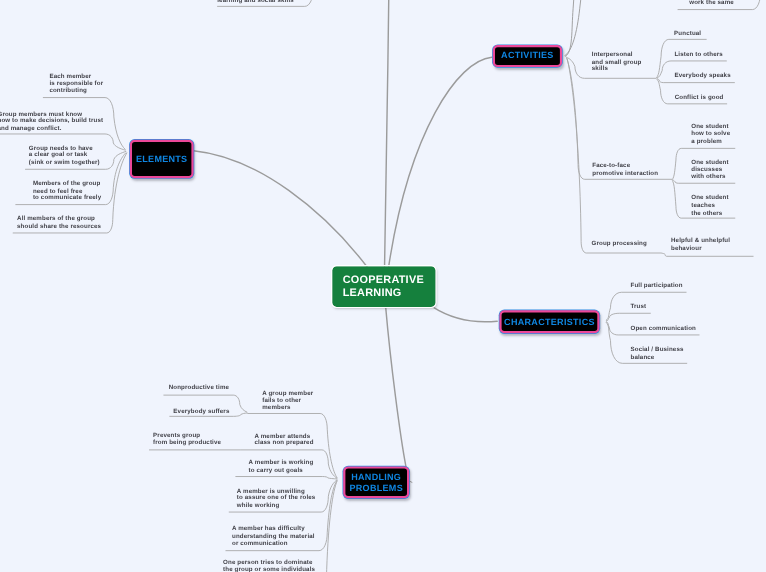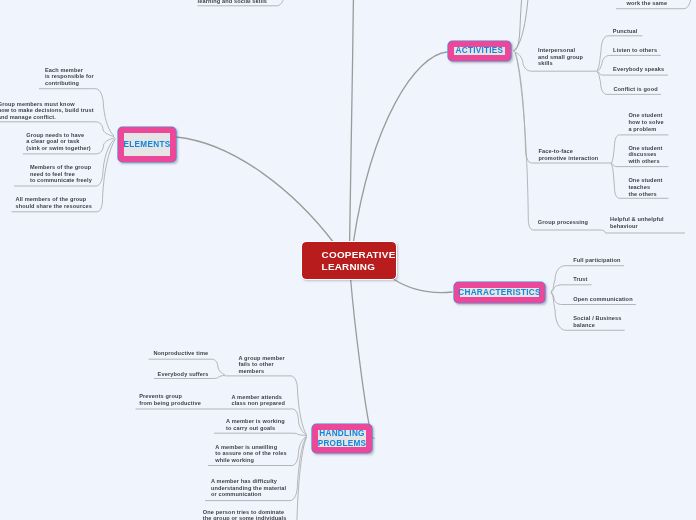--- a/index.html
+++ b/index.html
@@ -10,32 +10,32 @@
     font-family:"Liberation Sans", sans-serif;
     position:relative;
   }
   #map { position:absolute; left:0; top:0; width:696px; height:520px; }
   svg.links { position:absolute; left:0; top:0; width:696px; height:520px; overflow:visible; }
   .leaf {
     position:absolute; color:#3f3f46; font-size:5.6px; line-height:6.6px;
     letter-spacing:0.13px; white-space:pre; font-weight:600;
   }
   .mnode {
-    position:absolute; background:#e5e5e5; border:6px solid #ec4899; border-radius:4.5px;
+    position:absolute; background:#000000; border:2px solid #ec4899; border-radius:4.5px;
     box-shadow:0 0 0 0.6px #2c8ce2, 1.2px 1.8px 2.2px rgba(60,60,70,0.32);
     color:#0f86e2; font-weight:bold; font-size:8.2px; letter-spacing:0.28px;
     display:flex; align-items:center; justify-content:center; text-align:center;
     line-height:9.6px; white-space:pre;
   }
   .root {
-    position:absolute; background:#b91c1c; border-radius:4px; color:#ffffff;
+    position:absolute; background:#15803d; border-radius:4px; color:#ffffff;
     outline:1.5px solid #ffffff;
     font-weight:bold; font-size:9.9px; letter-spacing:0.25px; line-height:11.6px;
     display:flex; align-items:center; padding-left:10px;
-    box-shadow:1.2px 1.8px 2.2px rgba(60,60,70,0.28); white-space:pre;justify-content:flex-end;
+    box-shadow:1.2px 1.8px 2.2px rgba(60,60,70,0.28); white-space:pre;
   }
 </style>
 </head>
 <body>
 
 <div id="map">
   <svg class="links" viewBox="0 0 696 520">
     <g id="leaf-links" fill="none" stroke="#a6a6a6" stroke-width="0.8" stroke-linecap="butt">
         <path d="M 39.00,88.70 L 95.50,88.70 C 100.46,88.70 103.50,96.80 103.50,106.30 C 105.26,122.93 109.56,131.74 114.00,136.00"></path>
         <path d="M -3.00,121.80 L 95.50,121.80 C 100.15,121.80 103.00,125.54 103.00,129.94 C 104.65,133.67 109.71,135.27 114.20,136.60"></path>

